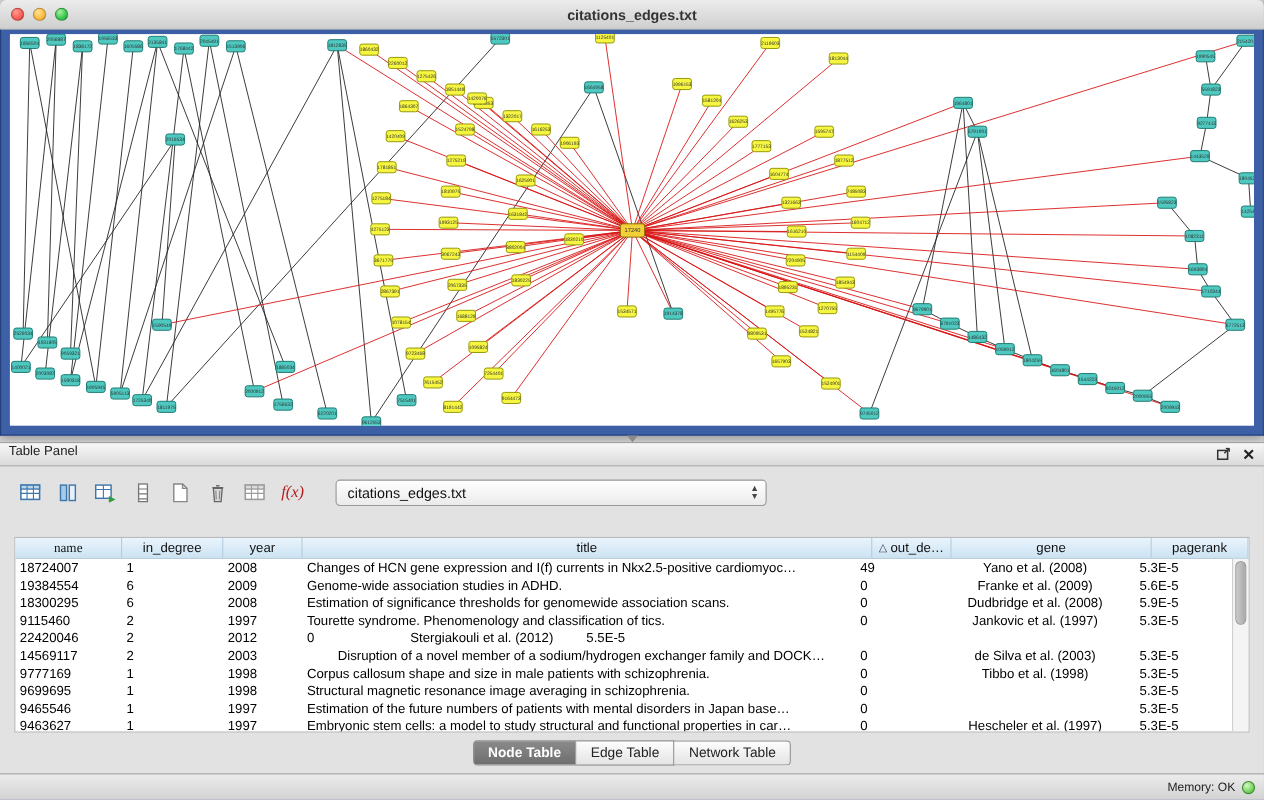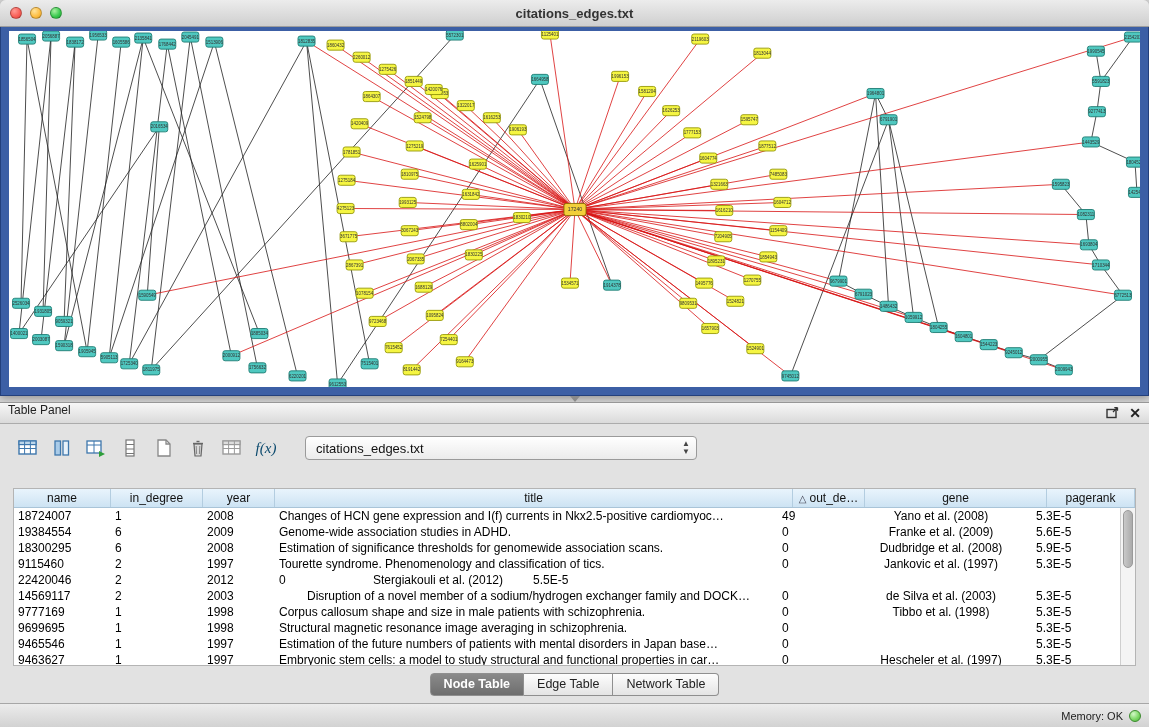--- a/index.html
+++ b/index.html
@@ -36,21 +36,21 @@
                   border-bottom:1px solid #ababab; display:flex; 
                   padding:0 8px; font-size:12px; color:#222; }
   .panel-header .spacer { flex:1; }
   .panel-header .hicon { margin-left:10px; cursor:default; display:flex; align-items:center; }
   .panel-header .close-x { font-size:14px; font-weight:bold; color:#222; }
 
   .toolbar { margin:8px 0 0 13px; display:flex; align-items:center; height:32px; }
   .tbtn { width:30px; height:28px; display:flex; align-items:center; justify-content:center;
           border-radius:4px; margin-right:4px; }
   .tbtn svg { display:block; }
-  .fx-label { font-family:"Liberation Serif", serif; font-style:italic; font-size:15px; color:#0c4a6e; }
+  .fx-label { font-family:"Liberation Serif", serif; font-style:italic; font-size:15px; color:#b91c1c; }
   .combo { margin-left:20px; width:392px; height:24px; border:1px solid #9a9a9a; border-radius:4px;
            background:linear-gradient(#ffffff,#ebebeb); display:flex; align-items:center;
            font-size:13px; color:#111; padding-left:10px; position:relative; }
   .combo .arrows { position:absolute; right:6px; top:3px; display:flex; flex-direction:column; line-height:8px;
                    font-size:8px; color:#444; }
 
   .table-wrap { position:absolute; top:85px; left:13px; right:13px; bottom:37px;
                 background:#ffffff; border:1px solid #b4b4b4; overflow:hidden; }
   .thead { display:flex; height:19px; background:linear-gradient(#e9f4fc,#cde3f3);
            border-bottom:1px solid #a9c4d8; font-size:12px; color:#111; }
@@ -787,21 +787,21 @@
         <span>citations_edges.txt</span>
         <span class="arrows">
           <span>▲</span>
           <span>▼</span>
         </span>
       </div>
     </div>
 
   <div class="table-wrap">
     <div class="thead" id="thead">
-        <div class="th" style="width: 97px;">
+        <div class="th" style="width: 97px; font-family: Liberation Serif, serif;">
           <span>name</span>
         </div>
         <div class="th" style="width: 92px;">
           <span>in_degree</span>
         </div>
         <div class="th" style="width: 72px;">
           <span>year</span>
         </div>
         <div class="th" style="width: auto; flex: 1 1 auto;">
           <span>title</span>

